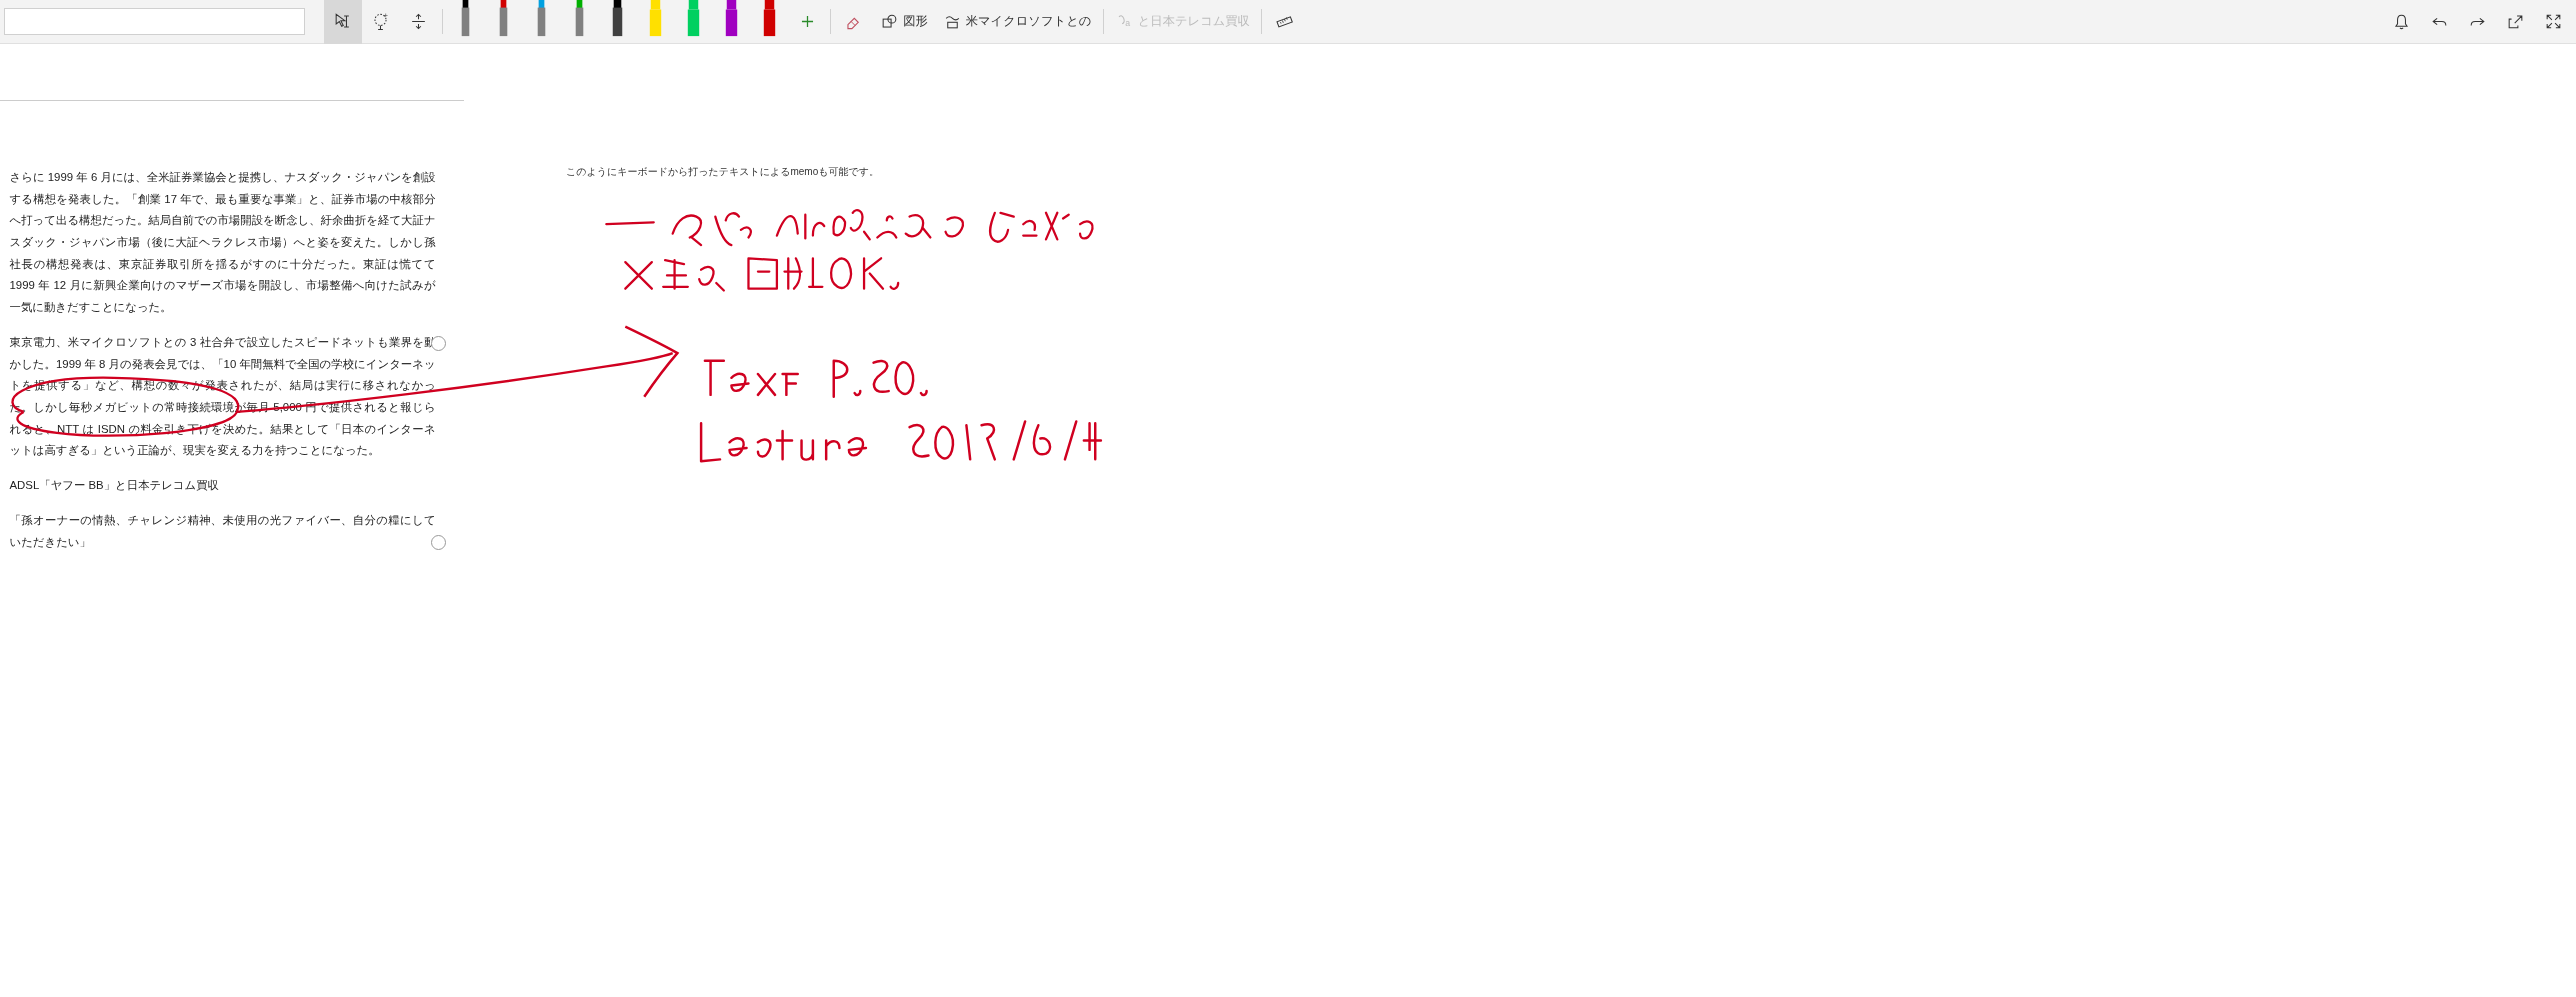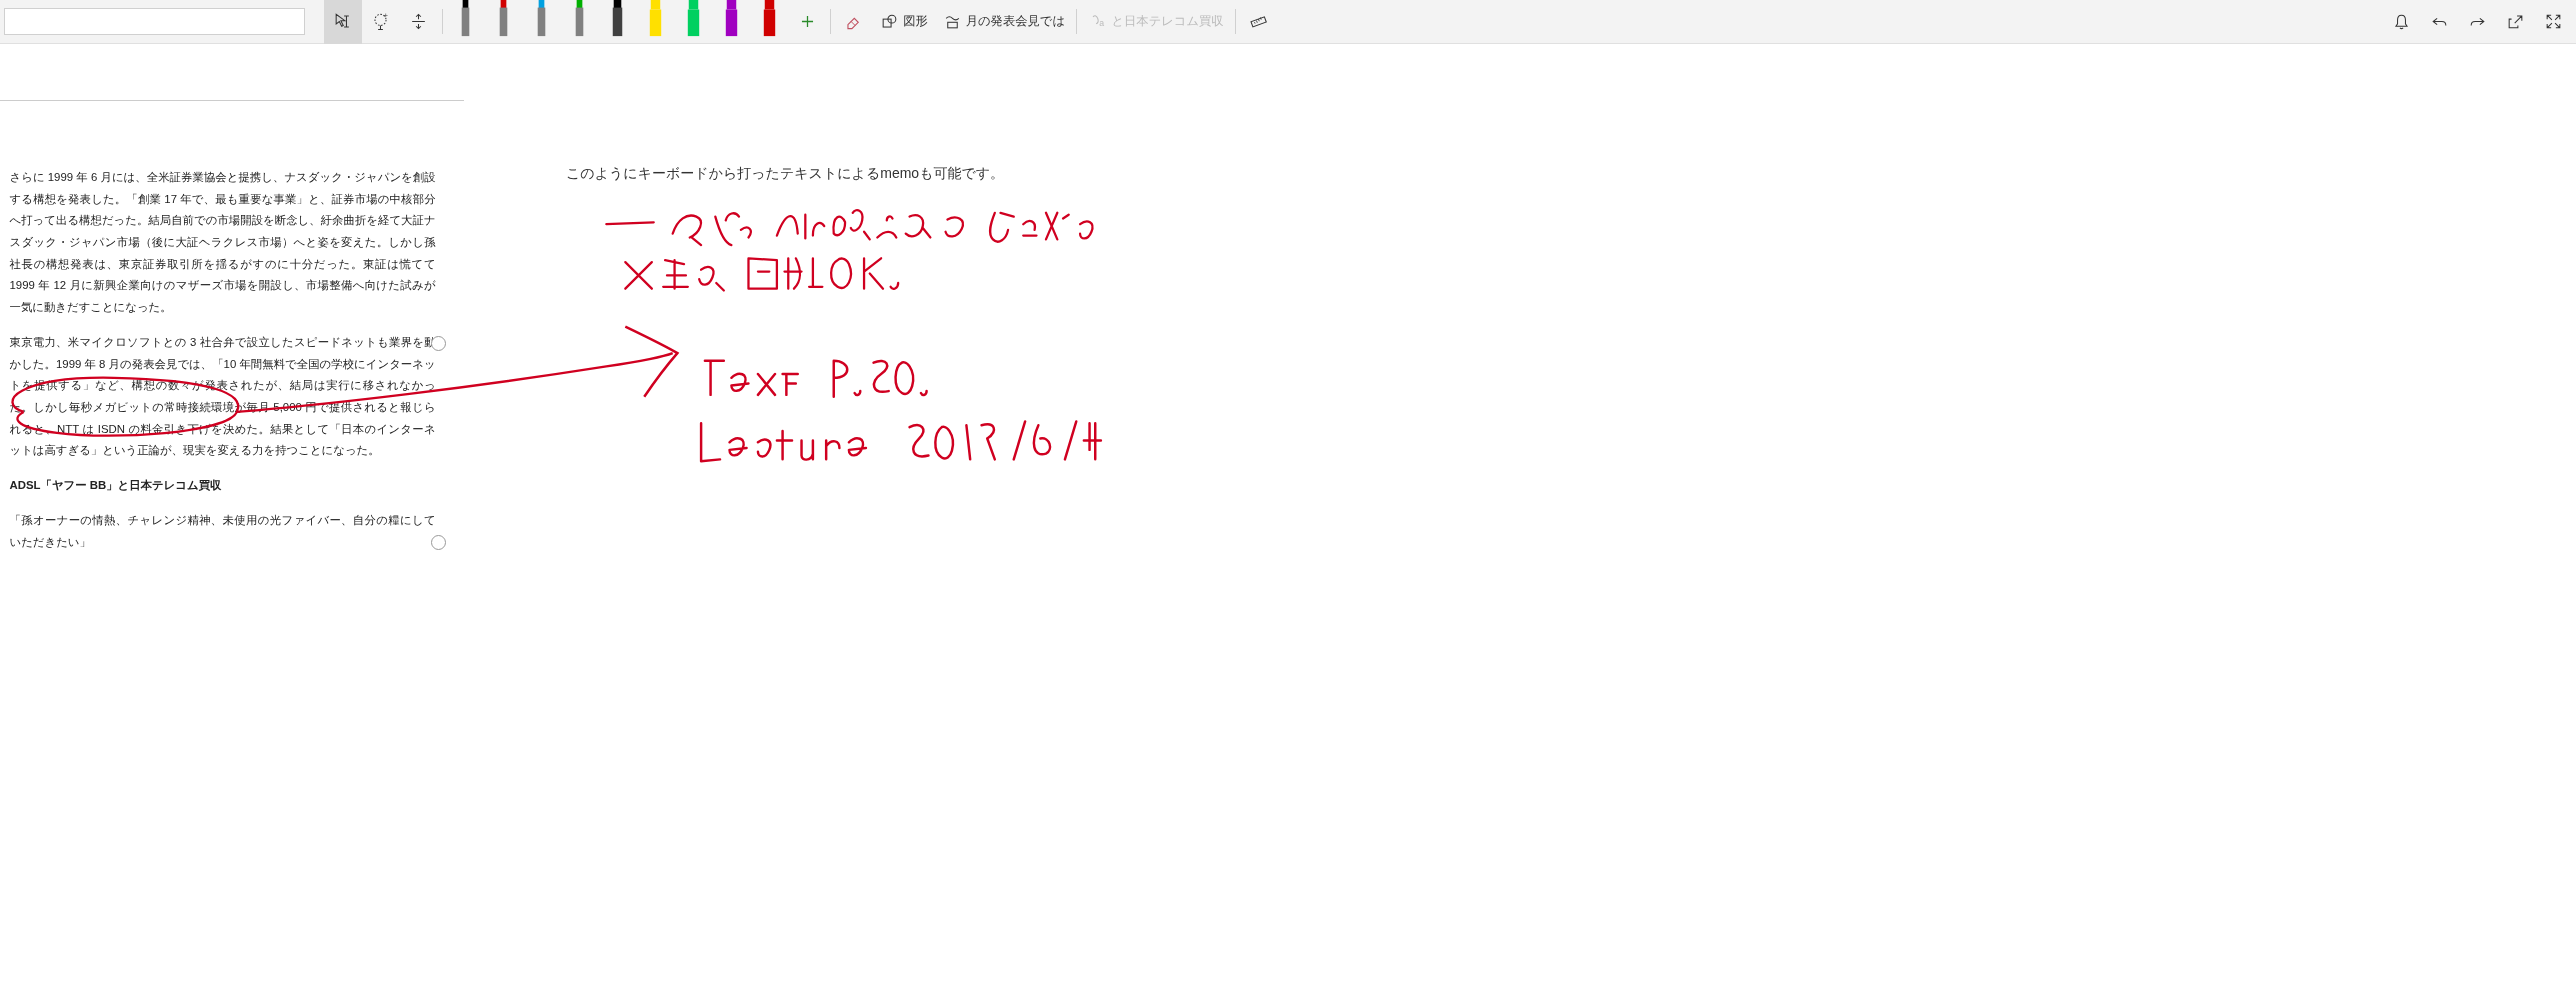--- a/index.html
+++ b/index.html
@@ -60,34 +60,34 @@
     width: 464px;
     border-top: 0.9px solid #ccc;
     padding: 66px 28.4px 28.4px 9.5px;
     font-size: 11.4px;
     line-height: 1.9;
     color: #222;
     background:#fff;
   }
   .doc-page p { margin-bottom: 3.8px; text-align: justify; }
   .doc-page .sect { margin-top: 13.3px; }
-  .doc-page .heading { display:inline; font-weight:bold; }
+  .doc-page .heading { display:inline; font-weight:normal; }
   .notes-area {
     position:absolute;
     left: 479px;
     top: 0;
     right:0;
     bottom:0;
     background:#fff;
   }
   .typed-note {
     position:absolute;
     left: 87px;
     top: 121px;
-    font-size: 14px;
+    font-size: 10px;
     color:#333;
   }
   .ink-layer {
     position:absolute;
     left:0; top:0; width:100%; height:100%;
     pointer-events:none;
   }
   .radio-mark {
     position:absolute;
     width:15px; height:15px;
@@ -197,21 +197,21 @@
         <circle cx="15" cy="9" r="5" fill="none" stroke="#333" stroke-width="1.3"></circle>
       </svg>
     <span>図形</span>
   </div>
 
   <div class="lbl-btn">
     <svg class="icon-svg" viewBox="0 0 24 24">
         <path d="M4 8 Q8 4 12 8 Q16 12 20 8" fill="none" stroke="#333" stroke-width="1.3"></path>
         <rect x="6" y="13" width="12" height="7" fill="none" stroke="#333" stroke-width="1.3"></rect>
       </svg>
-    <span>月の発表会見では</span>
+    <span>米マイクロソフトとの</span>
   </div>
 
   <div class="divider"></div>
 
   <div class="lbl-btn disabled">
     <svg class="icon-svg" viewBox="0 0 24 24" style="font-size:13px">
         <path d="M5 6 Q9 3 11 8 Q13 13 9 15" fill="none" stroke="#bbb" stroke-width="1.3"></path>
         <text x="13" y="18" font-size="11" fill="#bbb">a</text>
       </svg>
     <span>と日本テレコム買収</span>

